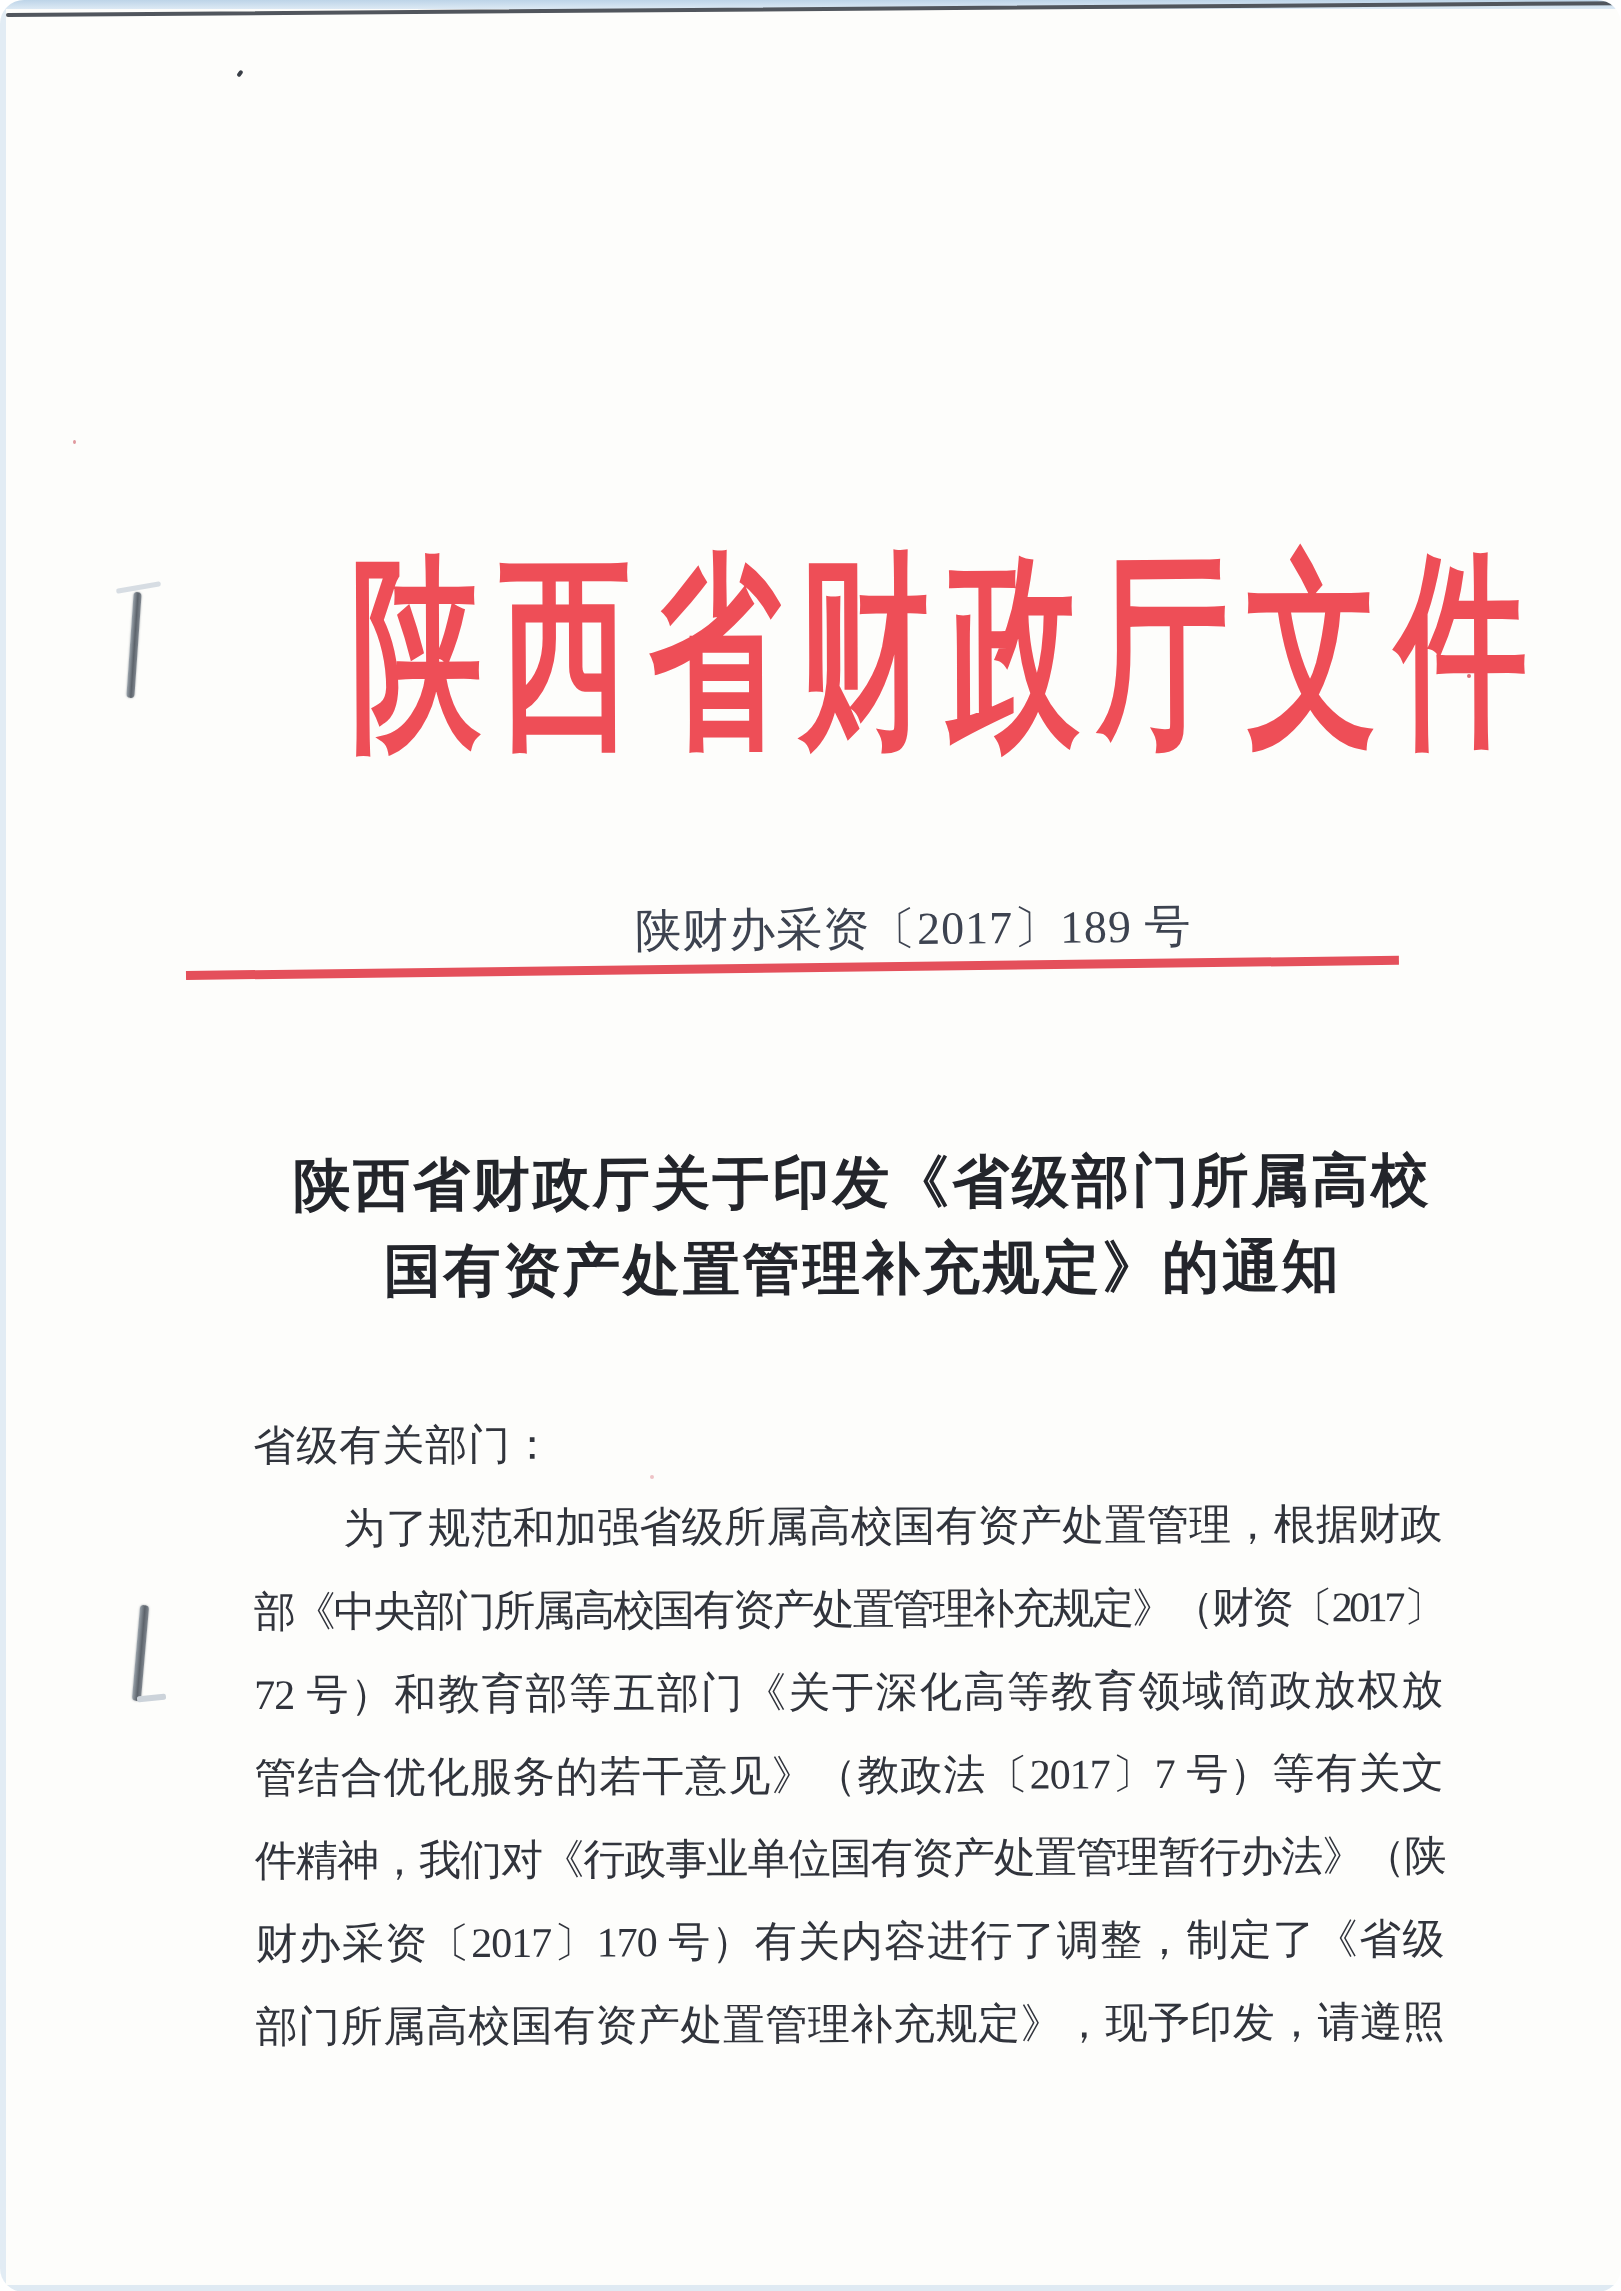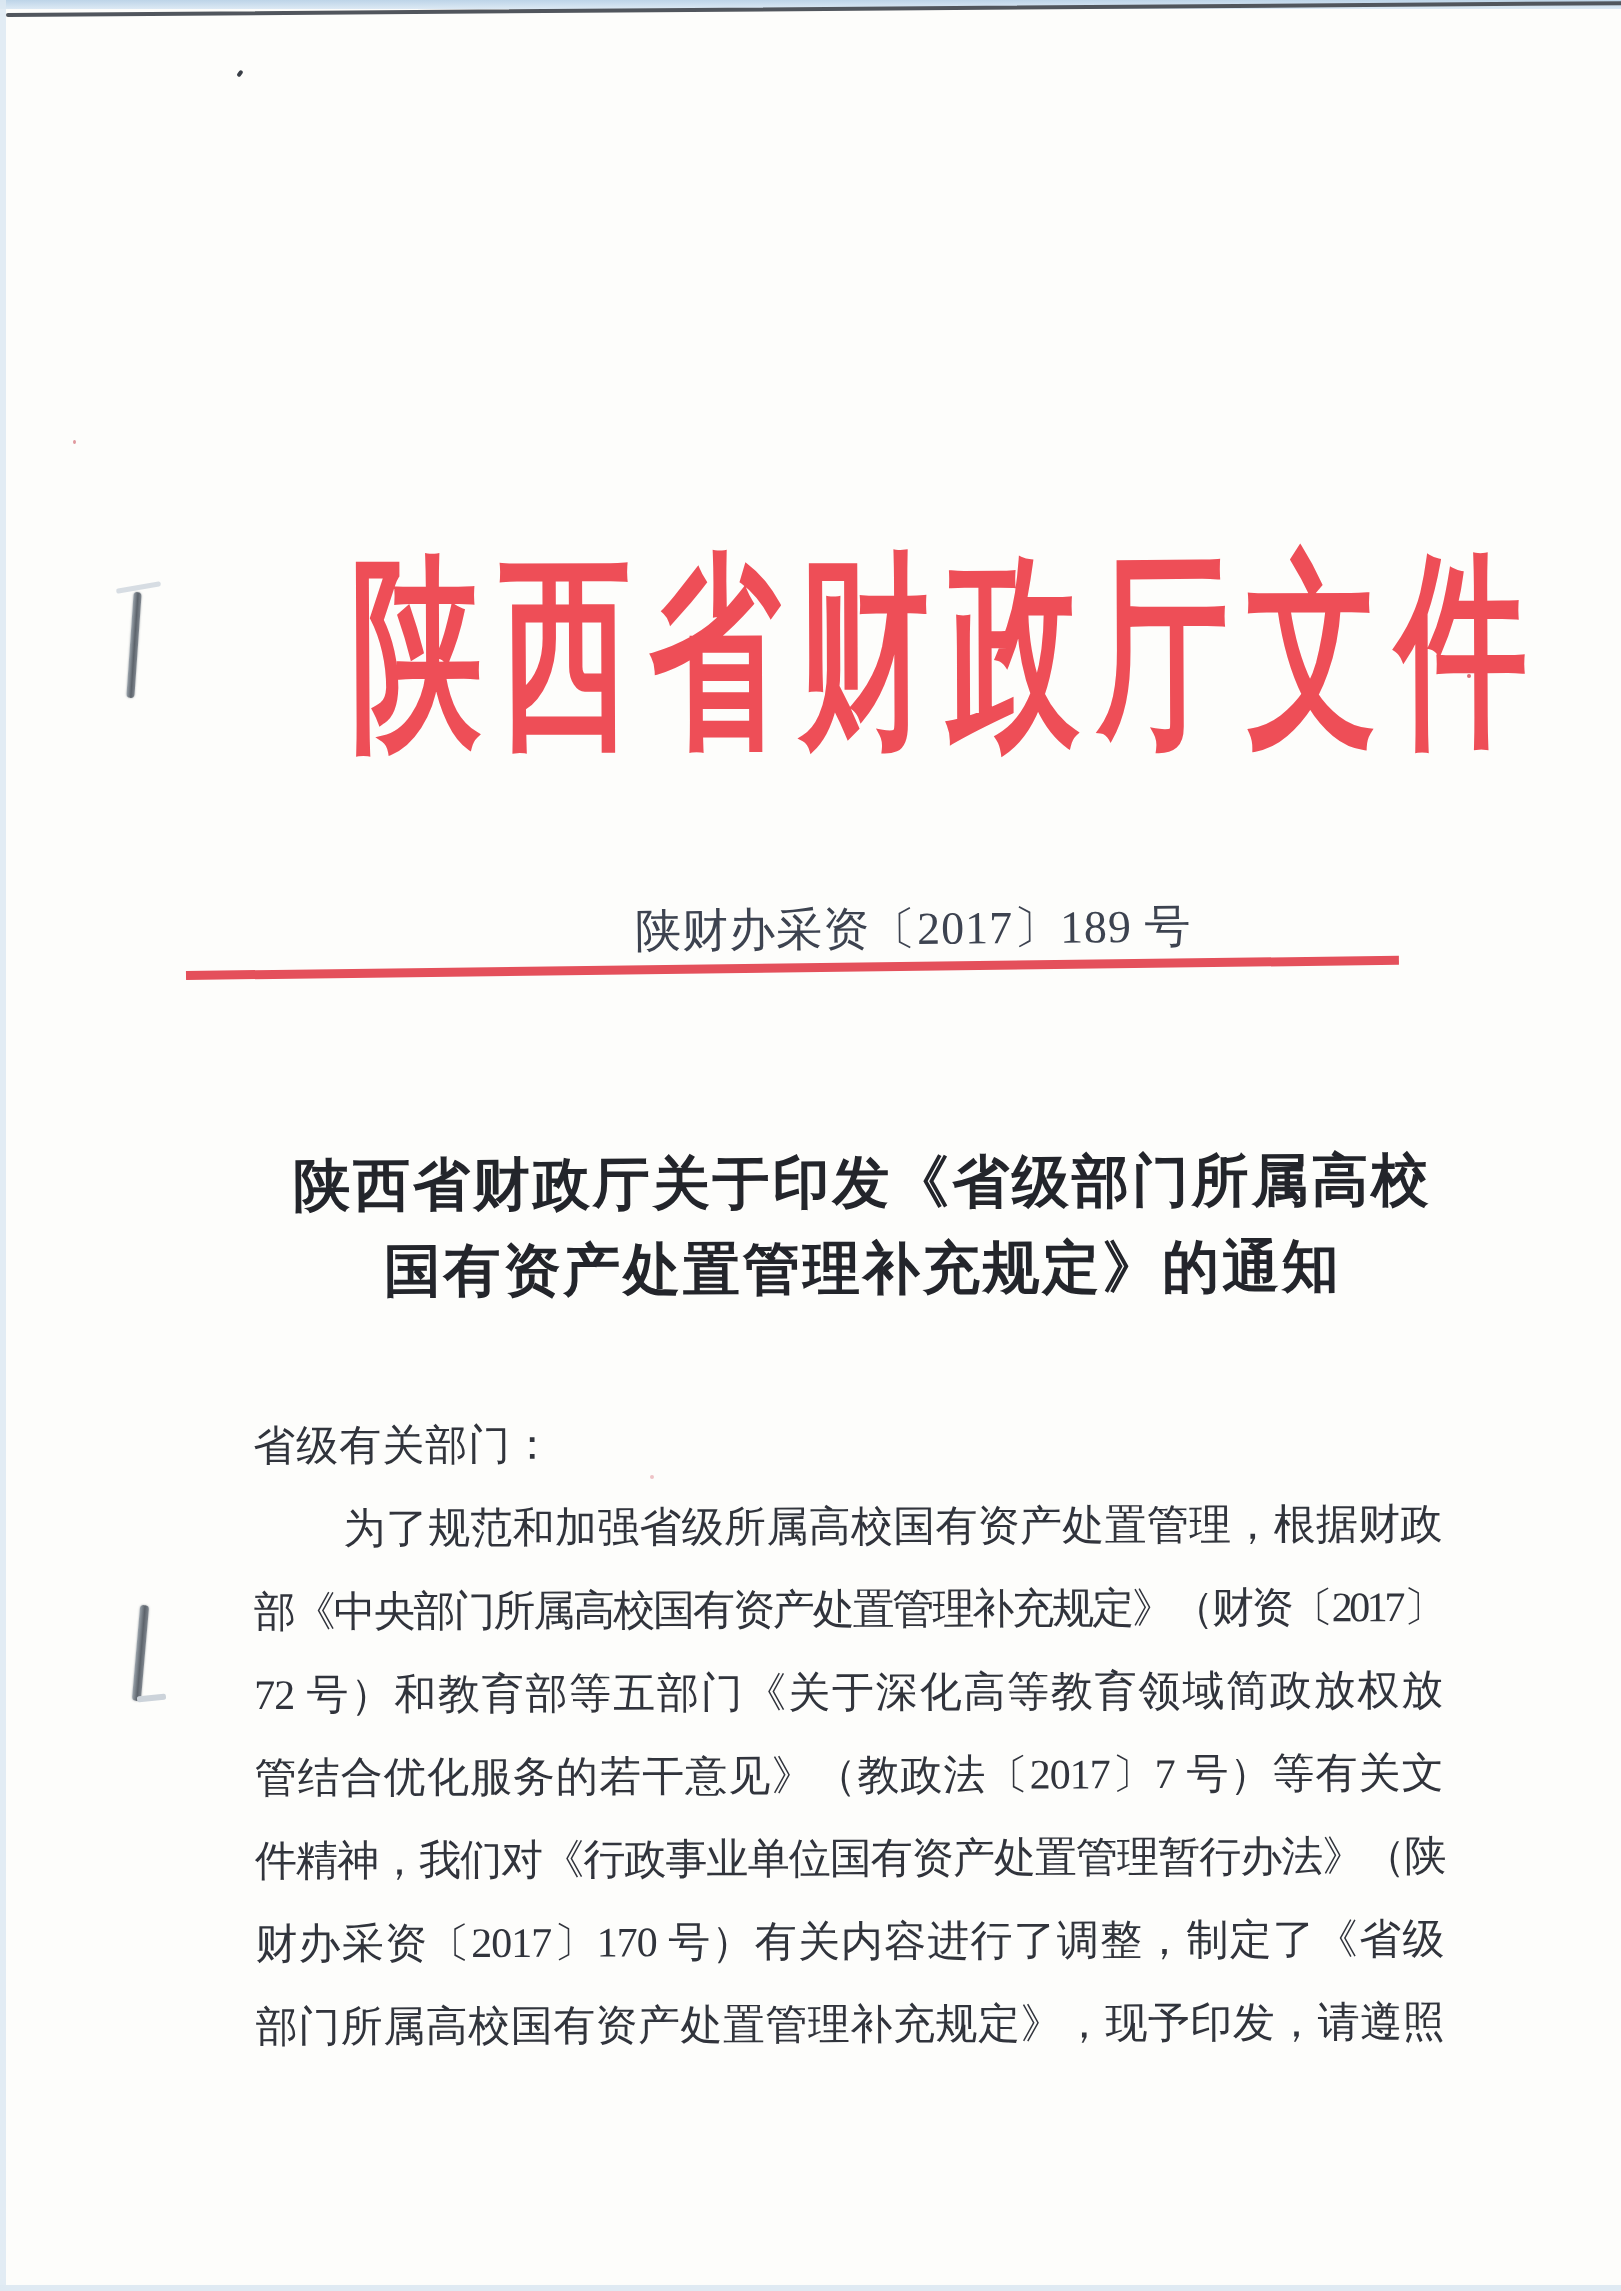--- a/index.html
+++ b/index.html
@@ -7,20 +7,21 @@
     padding: 0;
     background: #ffffff;
   }
   .page {
     position: relative;
     width: 1621px;
     height: 2292px;
     background: #fdfdfb;
     overflow: hidden;
     font-family: "Liberation Serif", "DejaVu Serif", serif;
+    border-radius: 24px;
   }
 
   
   .edge-top-blue {
     position: absolute; top: 0; left: 0; right: 0; height: 8.8px;
     background: linear-gradient(#bdd4e8, #dce9f4);
   }
   .edge-top-line {
     position: absolute; top: 12.7px; left: 5.9px; width: 1637px; height: 3.9px;
     background: #51565d;

